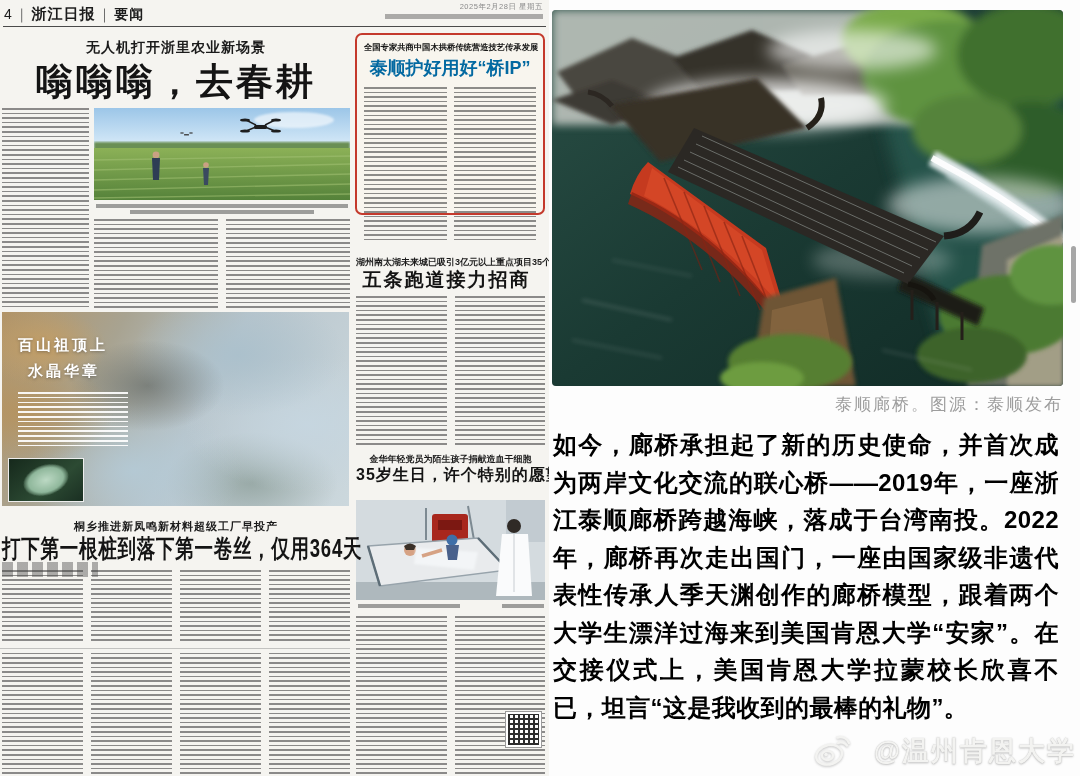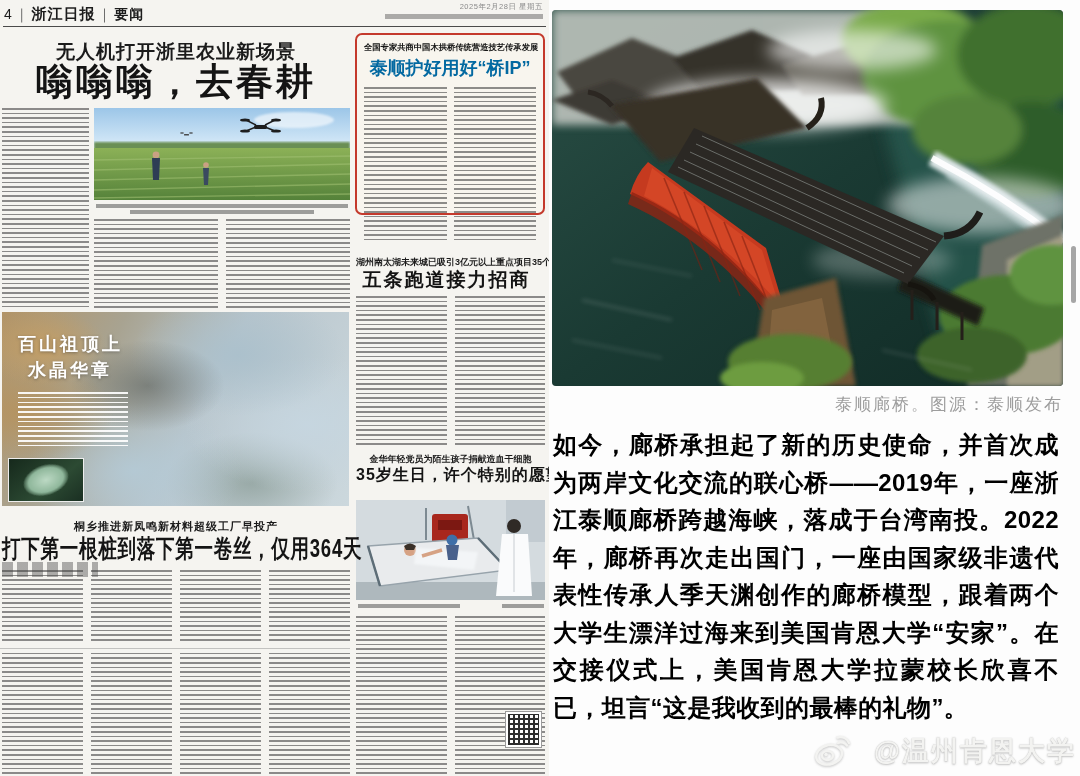--- a/index.html
+++ b/index.html
@@ -13,21 +13,21 @@
   .np-masthead .sect { font-weight:bold; }
   .np-masthead .sep { color:#555; font-weight:normal; margin:0 2px; }
   .np-info { position:absolute; right:6px; top:2px; text-align:right; }
   .np-info .date-line { font-size:7.5px; color:#8a8a8a; letter-spacing:.5px; }
   .np-info .info-bar { width:158px; height:4.5px; margin:2px 0 0 auto; background:rgba(110,110,110,.55); filter:blur(.3px); }
   .np-rule { position:absolute; left:3px; top:26px; width:543px; height:1px; background:#4a4a4a; }
 
   .kicker { position:absolute; text-align:center; color:#1b1b1b; font-weight:bold; white-space:nowrap; }
   .headline { position:absolute; text-align:center; color:#141414; font-weight:900; white-space:nowrap; }
 
-  .a1-kicker { left:0; top:39px; width:352px; font-size:19px; letter-spacing:1px; }
+  .a1-kicker { left:0; top:39px; width:352px; font-size:14px; letter-spacing:1px; }
   .a1-headline { left:0; top:57px; width:352px; font-size:37px; letter-spacing:3px; }
 
   .greek { background-image:repeating-linear-gradient(180deg, rgba(62,62,62,.58) 0px, rgba(62,62,62,.58) 1.7px, transparent 1.7px, transparent 4.6px); filter:blur(.35px); }
   .cols { position:absolute; display:flex; gap:8px; }
   .cols > div { flex:1; }
   .capbar { position:absolute; height:3.5px; background:rgba(70,70,70,.5); filter:blur(.3px); }
 
   .photo-frame { position:absolute; overflow:hidden; background:#ccc; }
   .photo-frame svg { display:block; width:100%; height:100%; }
 
@@ -36,21 +36,21 @@
     background:
       radial-gradient(90px 55px at 12% 18%, rgba(196,158,100,.95), transparent 70%),
       radial-gradient(130px 75px at 6% 52%, rgba(182,146,92,.85), transparent 70%),
       radial-gradient(110px 65px at 42% 38%, rgba(72,78,74,.5), transparent 70%),
       radial-gradient(150px 85px at 68% 22%, rgba(170,192,204,.9), transparent 72%),
       radial-gradient(170px 95px at 88% 58%, rgba(198,214,224,.95), transparent 72%),
       radial-gradient(150px 95px at 38% 82%, rgba(180,202,214,.9), transparent 72%),
       radial-gradient(120px 70px at 72% 88%, rgba(120,140,130,.55), transparent 72%),
       linear-gradient(118deg, #b29467 0%, #a8a391 28%, #b8c5cc 55%, #ccd8dd 100%);
   }
-  .frost-title { position:absolute; left:16px; top:20px; color:#fff; font-weight:900; font-size:18px; letter-spacing:3px; text-shadow:0 1px 3px rgba(60,60,60,.5); line-height:26px;font-family:Liberation Mono, monospace; }
+  .frost-title { position:absolute; left:16px; top:20px; color:#fff; font-weight:900; font-size:15px; letter-spacing:3px; text-shadow:0 1px 3px rgba(60,60,60,.5); line-height:26px; }
   .frost-title .l2 { padding-left:10px; display:block; }
   .greek-w { background-image:repeating-linear-gradient(180deg, rgba(255,255,255,.92) 0px, rgba(255,255,255,.92) 1.6px, transparent 1.6px, transparent 4.8px); filter:blur(.35px); }
   .frost-inset { position:absolute; left:6px; top:146px; width:76px; height:44px; border:1.5px solid #eee; background:linear-gradient(140deg,#16291c,#2c4a33 60%,#1a2f22); overflow:hidden; }
   .frost-leaf { position:absolute; left:14px; top:6px; width:46px; height:30px; background:radial-gradient(ellipse at 50% 50%, #bcd9c4 0%, #8fb79b 55%, transparent 75%); transform:rotate(-18deg); border-radius:50%; filter:blur(.5px); }
 
   
   .redbox { position:absolute; left:355px; top:33px; width:190px; height:182px; border:2.5px solid #c4392c; border-radius:7px; background:#f8f5ee; padding:7px 7px 6px; }
   .rb-kicker { display:block; text-align:center; font-size:8.3px; font-weight:bold; color:#151515; white-space:nowrap; letter-spacing:0; }
   .rb-headline { display:block; text-align:center; font-size:18px; font-weight:900; color:#0369a1; margin-top:3px; white-space:nowrap; }
   .rb-cols { display:flex; gap:7px; margin-top:7px; height:154px; }

